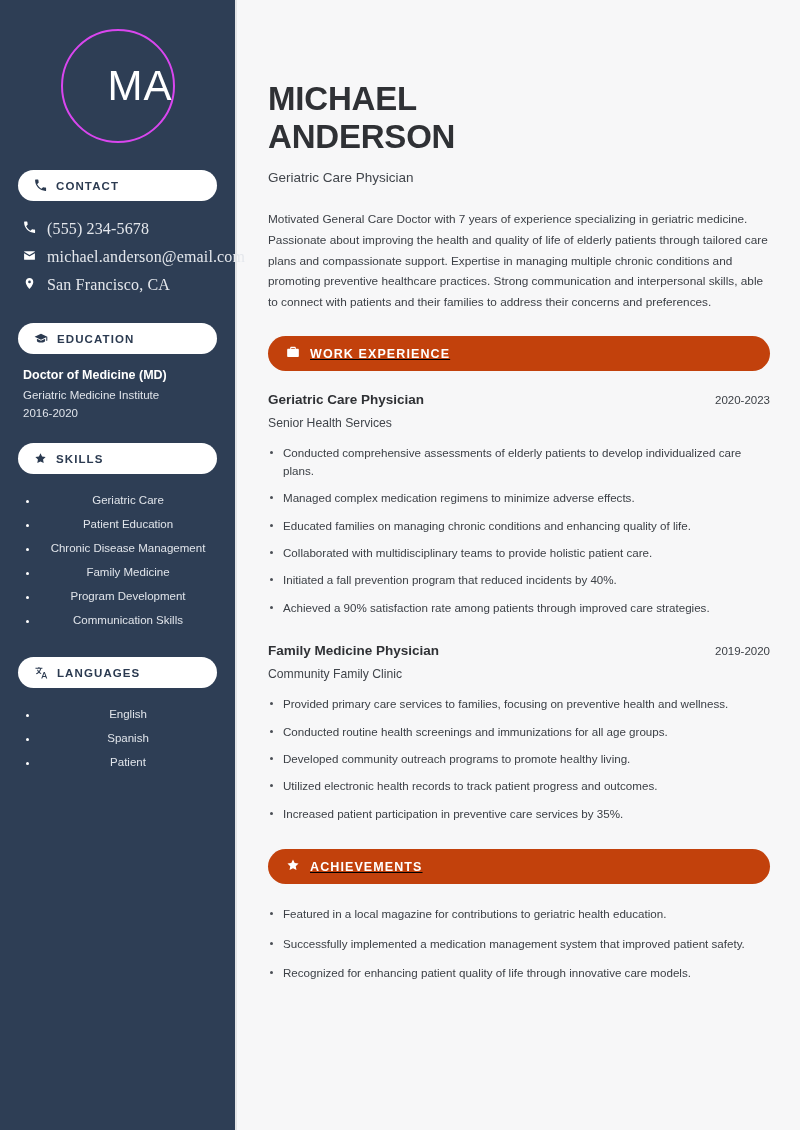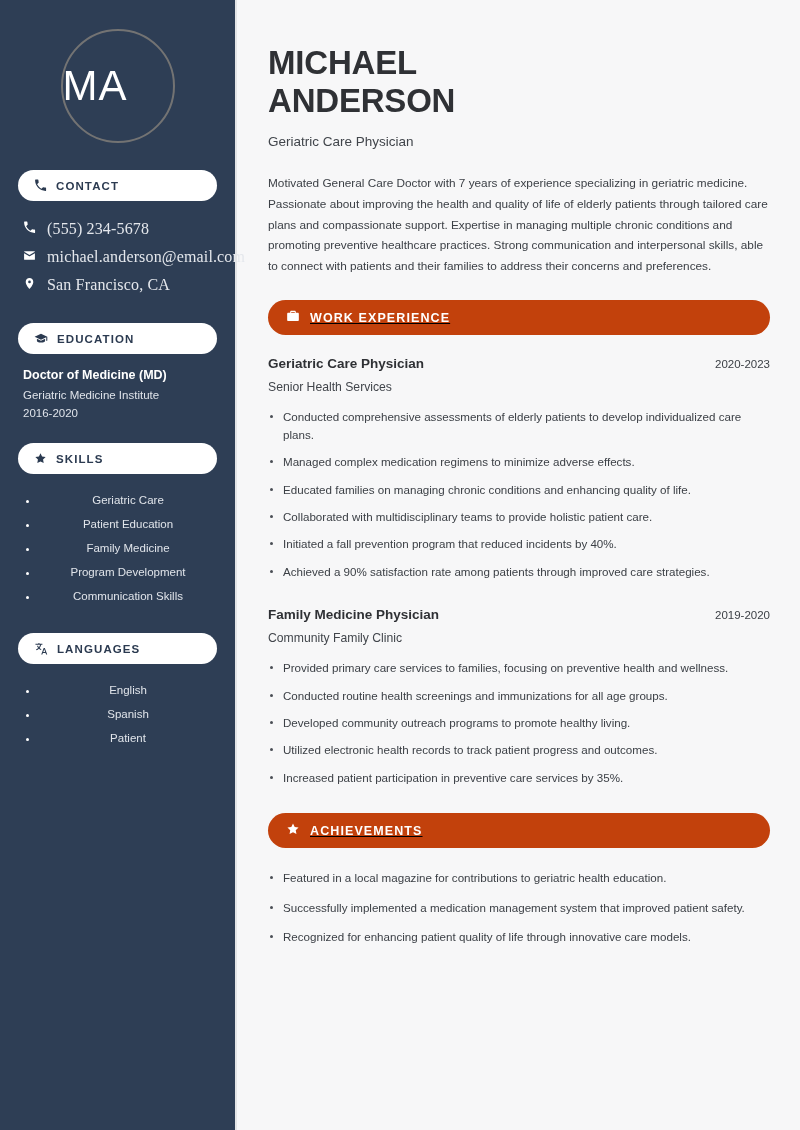--- a/index.html
+++ b/index.html
@@ -34,24 +34,24 @@
   .avatar-wrap {
     display: flex;
     justify-content: center;
     margin-top: 29px;
     margin-bottom: 27px;
   }
   .avatar {
     width: 114px;
     height: 114px;
     border-radius: 50%;
-    border: 2px solid #737373;
+    border: 2px solid #d946ef;
     display: flex;
     align-items: center;
-    justify-content: flex-start;
+    justify-content: flex-end;
   }
   .avatar-initials {
     color: #ffffff;
     font-size: 42px;
     font-weight: 400;
     letter-spacing: 1px;
     line-height: 1;
   }
 
   .pill {
@@ -116,20 +116,21 @@
     height: 3px;
     border-radius: 50%;
     background: #ffffff;
   }
 
   
   .main {
     flex: 1;
     padding: 44px 30px 0 31px;
     background: #f7f7f8;
+    margin-top: 36px;
   }
 
   .name {
     color: #2f3135;
     font-size: 33px;
     font-weight: bold;
     line-height: 1.16;
     letter-spacing: -0.2px;
   }
   .job-title {
@@ -277,20 +278,21 @@
         <svg width="13" height="13" viewBox="0 0 24 24" fill="#2b3a50">
           <path d="M12 2.5l2.9 6 6.6.9-4.8 4.6 1.2 6.5-5.9-3.1-5.9 3.1 1.2-6.5L2.5 9.4l6.6-.9 2.9-6z"></path>
         </svg>
       </span>
       <span class="pill-label">SKILLS</span>
     </div>
 
     <ul class="side-list">
       <li>Geriatric Care</li>
       <li>Patient Education</li>
+      <li>Chronic Disease Management</li>
       <li>Family Medicine</li>
       <li>Program Development</li>
       <li>Communication Skills</li>
     </ul>
 
     <div class="pill">
       <span class="ic">
         <svg width="14" height="14" viewBox="0 0 24 24" fill="#2b3a50">
           <path d="M2.5 3.2h5.1V1.6h1.7v1.6h5.1v1.7h-2.1c-.5 2.1-1.4 3.9-2.6 5.4.9.8 1.9 1.5 3 2l-.8 1.6c-1.3-.6-2.5-1.4-3.5-2.4-1.2 1.1-2.6 2.1-4.2 2.8l-.8-1.6c1.5-.6 2.8-1.4 3.8-2.4-.9-1.1-1.6-2.4-2.1-3.8h1.8c.4 1 .9 1.9 1.5 2.6 1-1.2 1.7-2.7 2.1-4.2H2.5V3.2z"></path>
           <path d="M16.6 10.4h1.9l4.2 11.2h-1.9l-1-2.8h-4.5l-1 2.8h-1.9l4.2-11.2zm-.7 6.8h3.3l-1.6-4.6-1.7 4.6z"></path>

